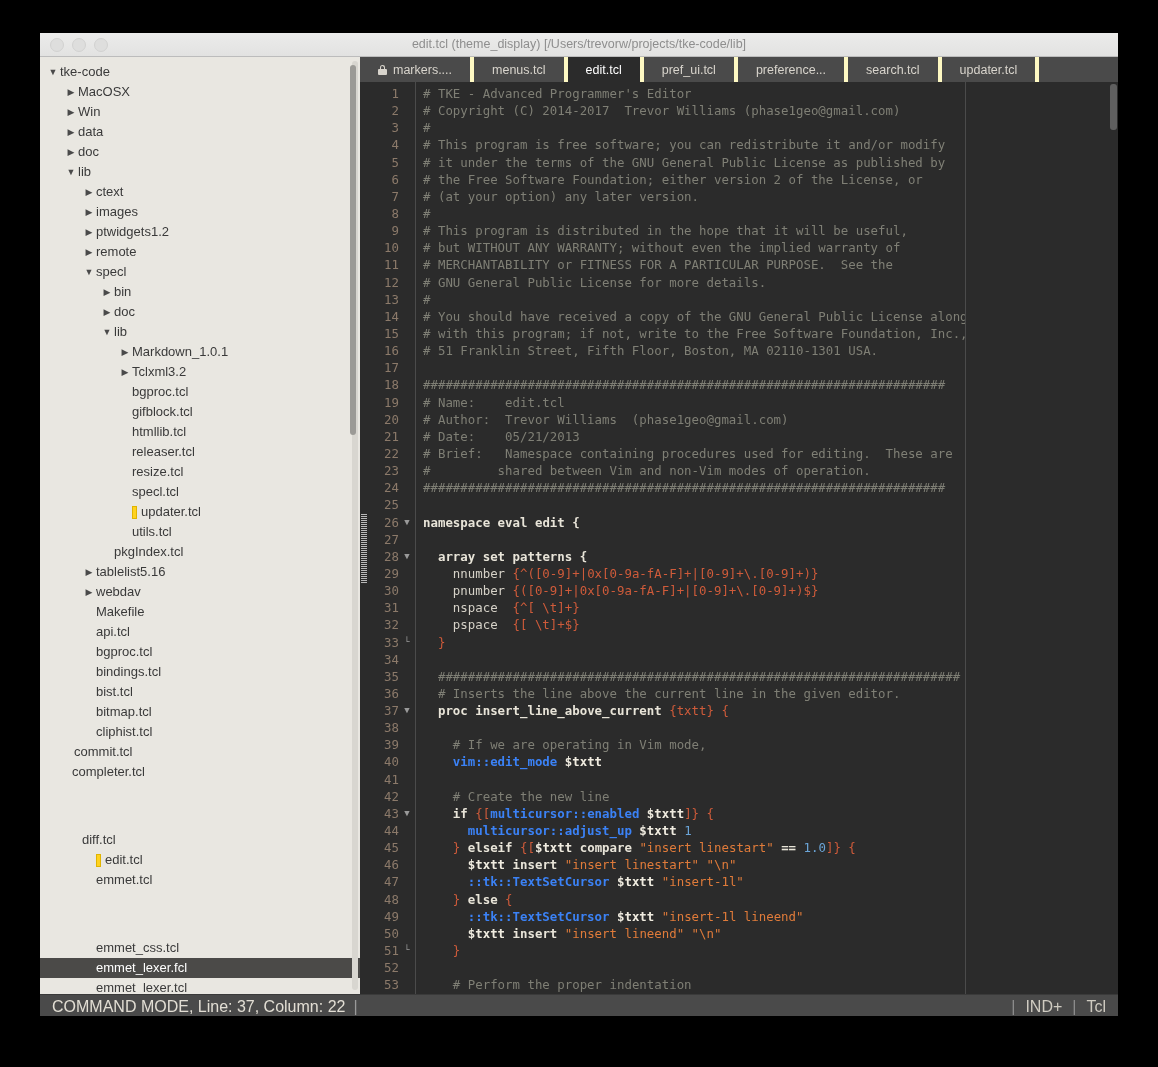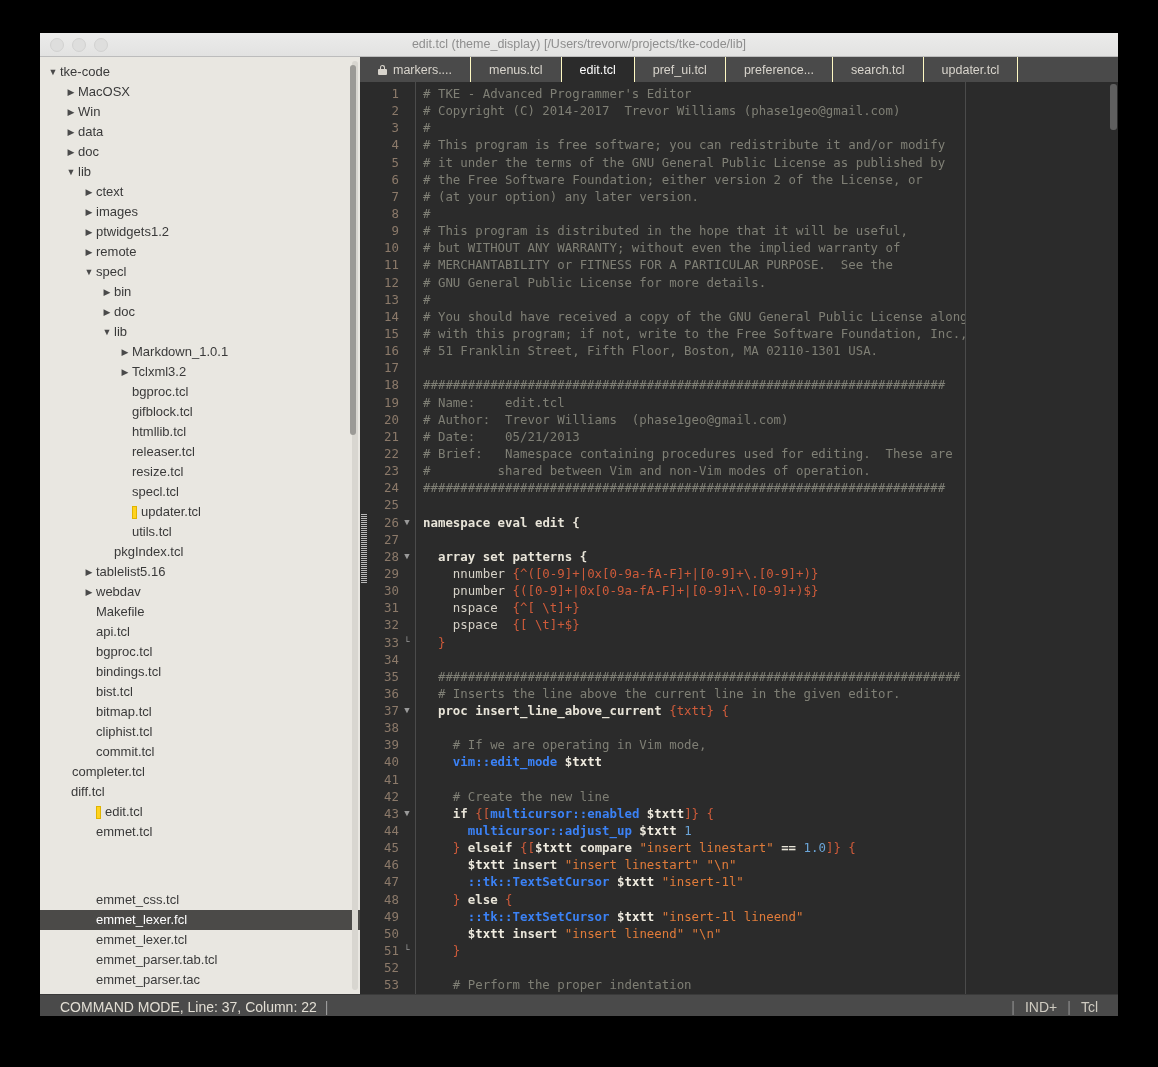--- a/index.html
+++ b/index.html
@@ -101,21 +101,21 @@
     background: #4a4a4a;
     display: flex; align-items: stretch;
     flex: none;
     font-size: 12.5px;
   }
   .tab {
     display: flex; align-items: center; gap: 6px;
     padding: 0 18px;
     color: #d8d4cc;
     white-space: nowrap;
-    border-right: 1px solid #fef9c3;
+    border-right: 4px solid #fef9c3;
   }
   .tab.active {
     background: #2b2b2b;
     color: #ffffff;
   }
   .lock-ico { display:inline-block; width: 9px; height: 10px; position: relative; flex:none; }
   .lock-ico i {
     position: absolute; left: 0; bottom: 0; width: 9px; height: 6px;
     background: #d8d4cc; display: block; border-radius: 1px;
   }
@@ -190,22 +190,22 @@
   .var { color: #f0ece0; font-weight: bold; }
   .br  { color: #cf5b3a; }
   .num { color: #6ba5d8; }
   .ns  { color: #3b82f6; font-weight: bold; }
   
   #statusbar {
     height: 23px;
     background: #4a4a4a;
     display: flex; align-items: center;
     justify-content: space-between;
-    padding: 0 20px;
-    font-size: 14px;
+    padding: 0 12px;
+    font-size: 16px;
     color: #e2ded4;
     border-top: 1px solid #3a3a3a;
   }
   #status-right { display: flex; align-items: center; gap: 10px; color: #cfcbc1; }
   .sep { color: #8d8d8d; }
   .caretbar { color: #9a9a9a; }
 </style>
 </head>
 <body>
 
@@ -354,29 +354,29 @@
             <span class="tlabel">bist.tcl</span>
           </div>
           <div class="trow" style="padding-left: 42px;">
             <span class="tw"></span>
             <span class="tlabel">bitmap.tcl</span>
           </div>
           <div class="trow" style="padding-left: 42px;">
             <span class="tw"></span>
             <span class="tlabel">cliphist.tcl</span>
           </div>
-          <div class="trow" style="padding-left: 42px;">
+          <div class="trow" style="padding-left: 20px;">
             <span class="tw"></span>
             <span class="tlabel">commit.tcl</span>
           </div>
           <div class="trow" style="padding-left: 18px;">
             <span class="tw"></span>
             <span class="tlabel">completer.tcl</span>
           </div>
-          <div class="trow" style="padding-left: 17px;">
+          <div class="trow" style="padding-left: 28px; margin-top: 48px;">
             <span class="tw"></span>
             <span class="tlabel">diff.tcl</span>
           </div>
           <div class="trow" style="padding-left: 42px;">
             <span class="tw"></span>
             <span class="marker"></span>
             <span class="tlabel">edit.tcl</span>
           </div>
           <div class="trow" style="padding-left: 42px;">
             <span class="tw"></span>

